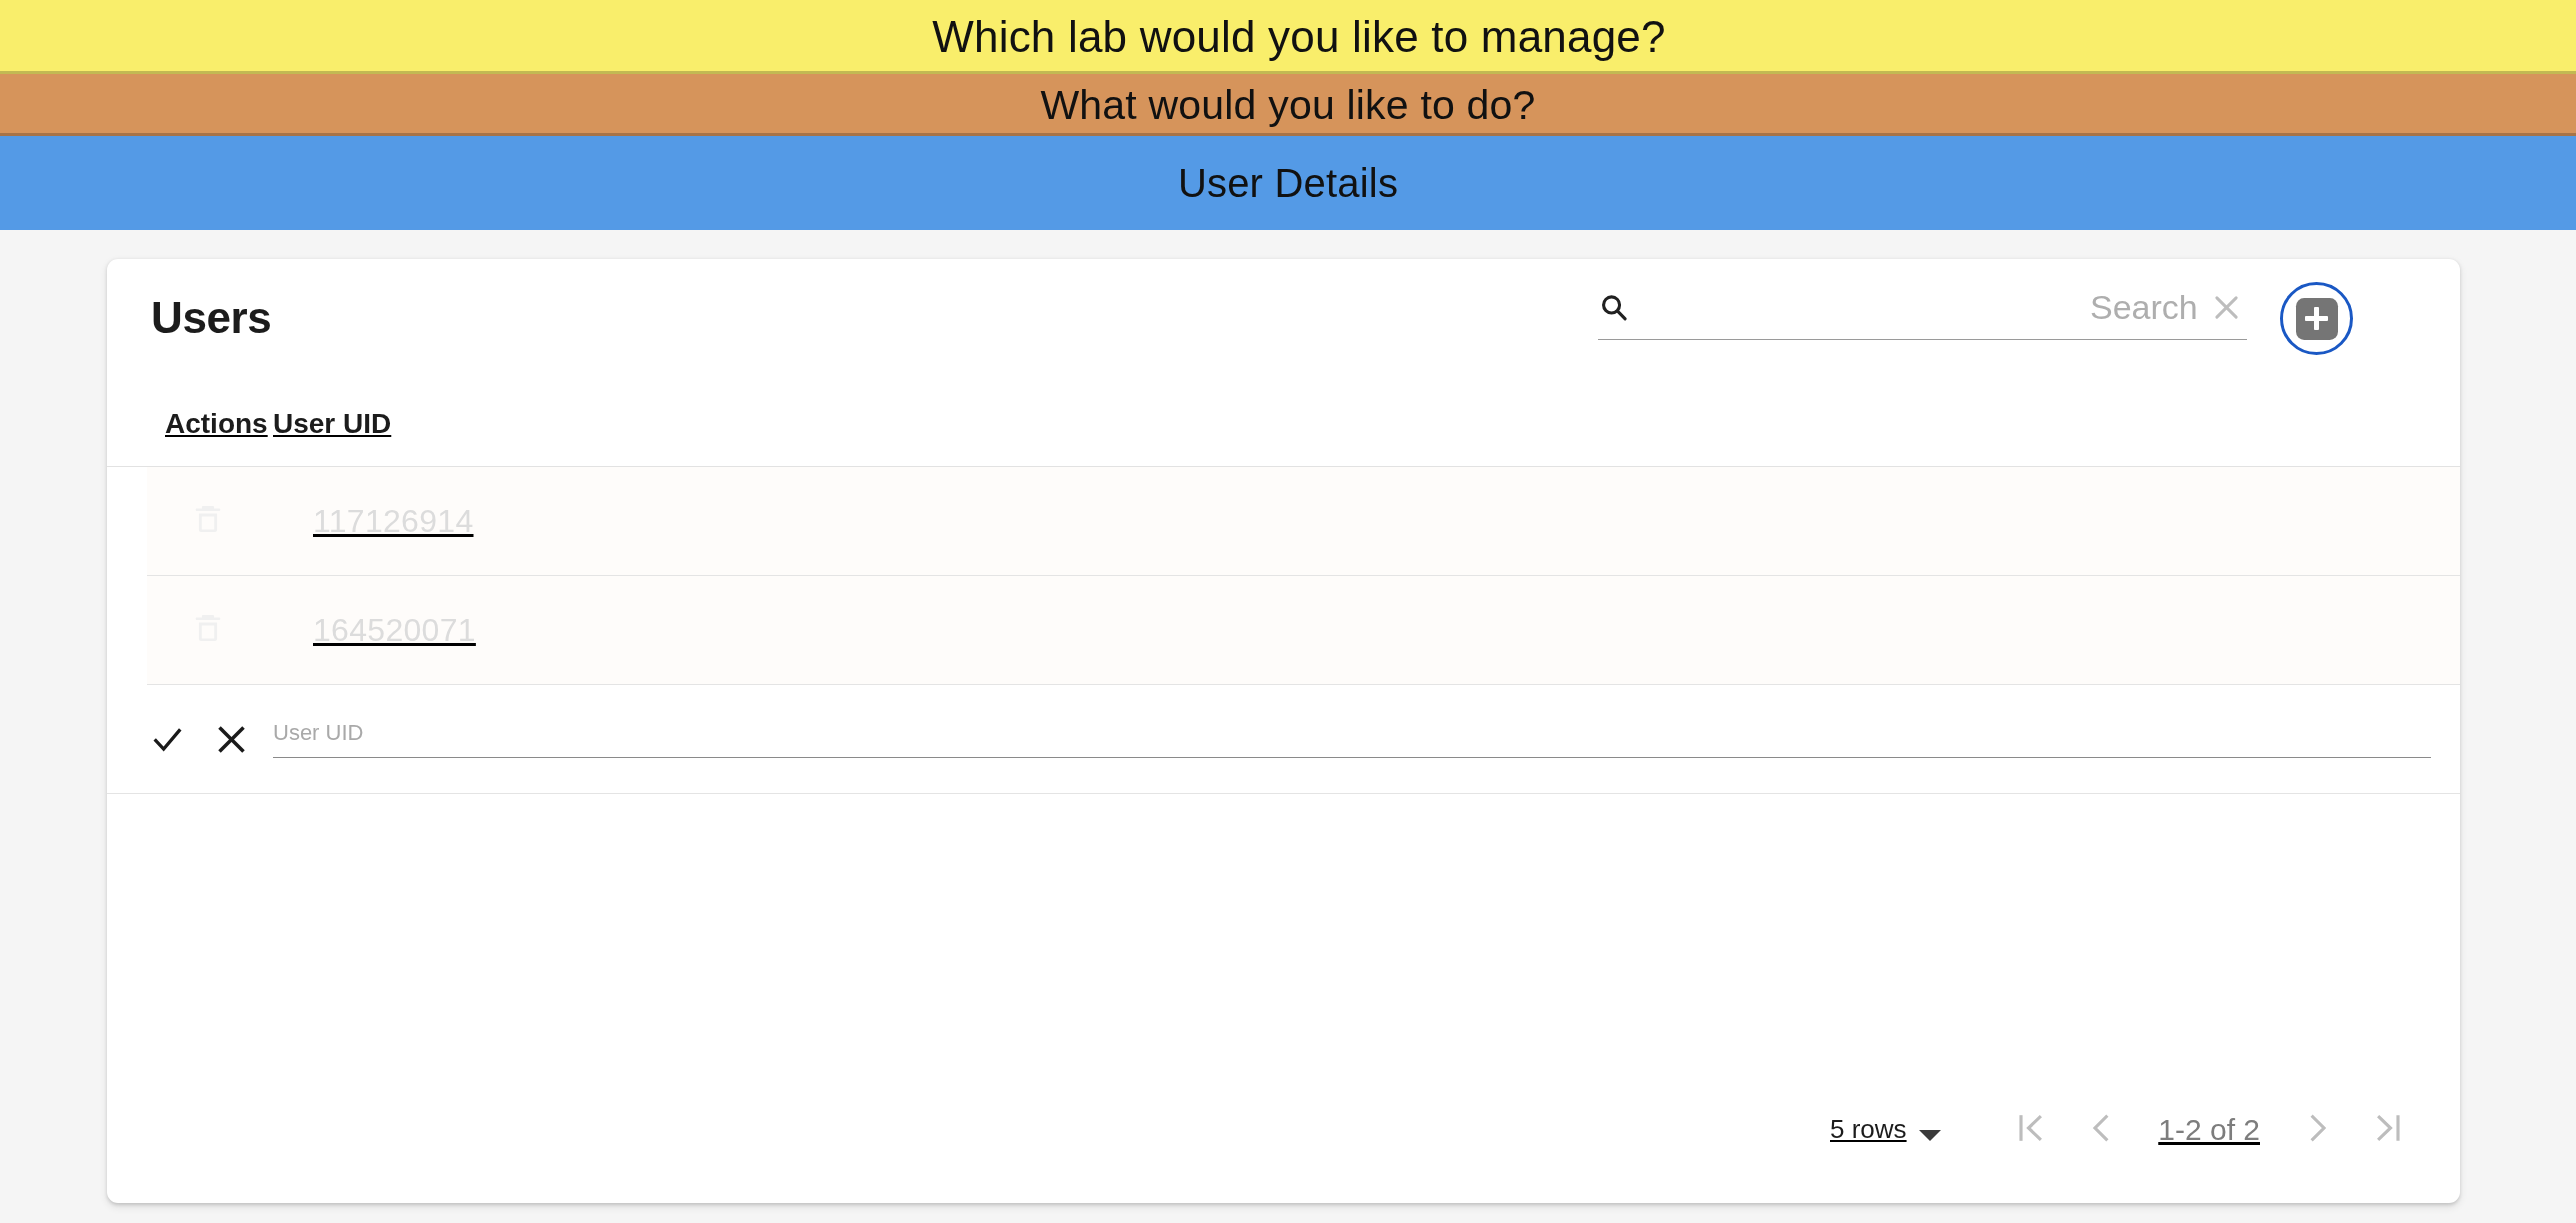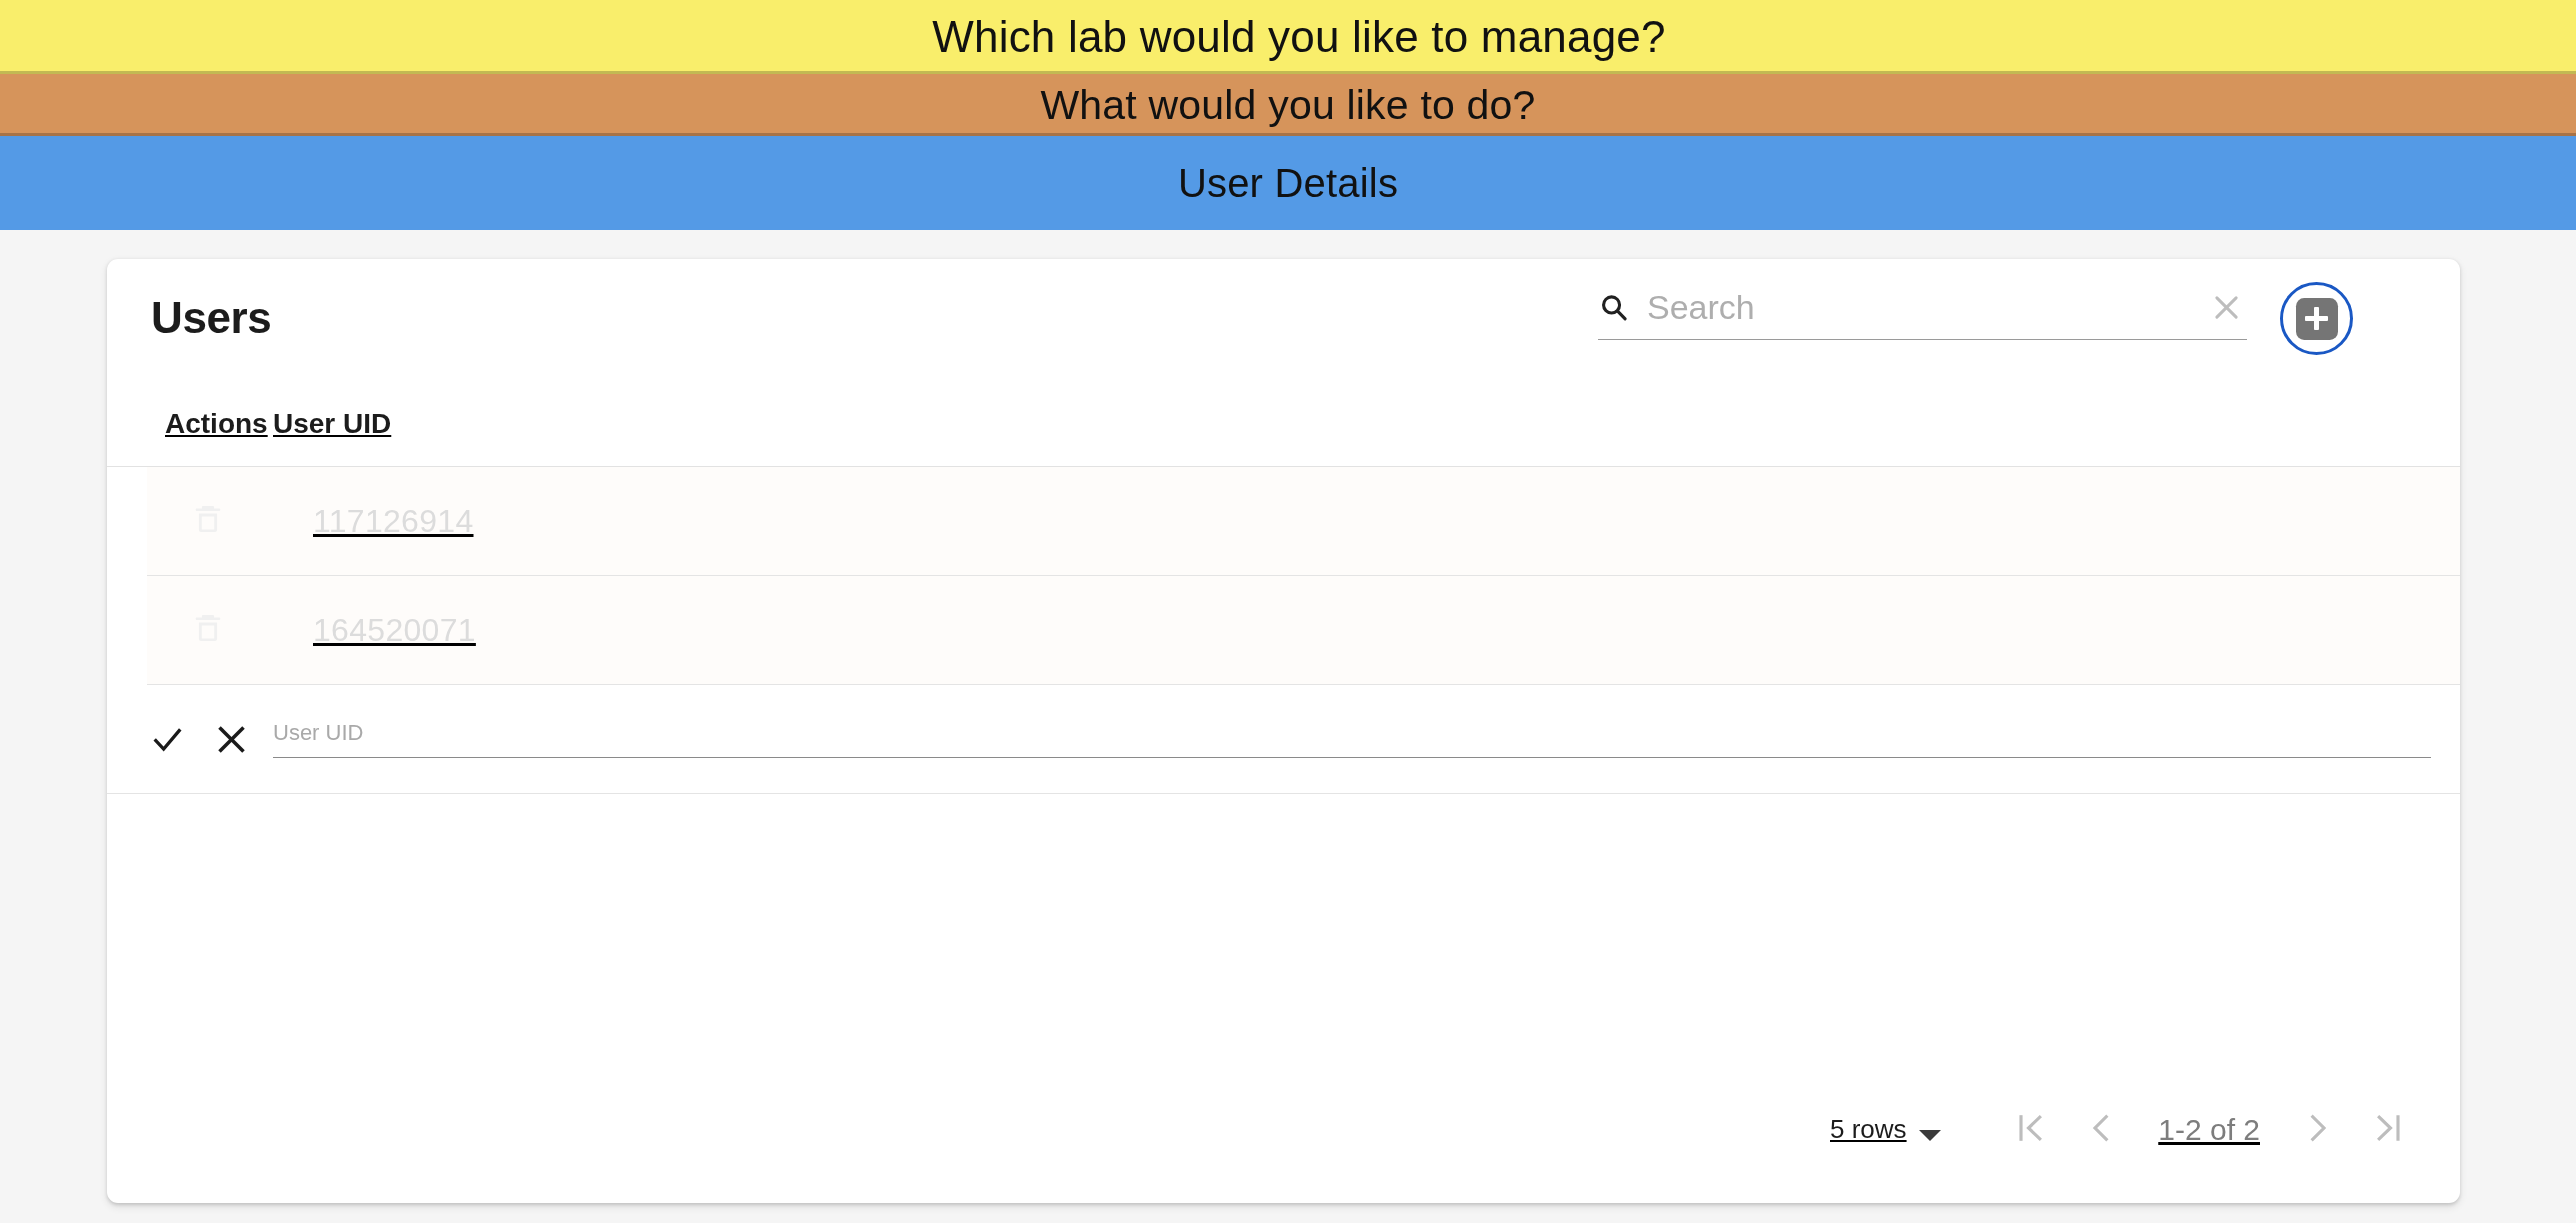--- a/index.html
+++ b/index.html
@@ -108,20 +108,21 @@
   }
   .search-input {
     flex: 1 1 auto;
     border: 0;
     outline: none;
     background: transparent;
     font-family: "Liberation Sans", sans-serif;
     font-size: 34px;
     color: #0c4a6e;
     padding: 0;
+    text-align: right;
   }
   .search-input::placeholder {
     color: #aeaeae;
     opacity: 1;
   }
   .clear-icon {
     width: 33px;
     height: 33px;
     flex: 0 0 auto;
     margin-left: 12.7px;

